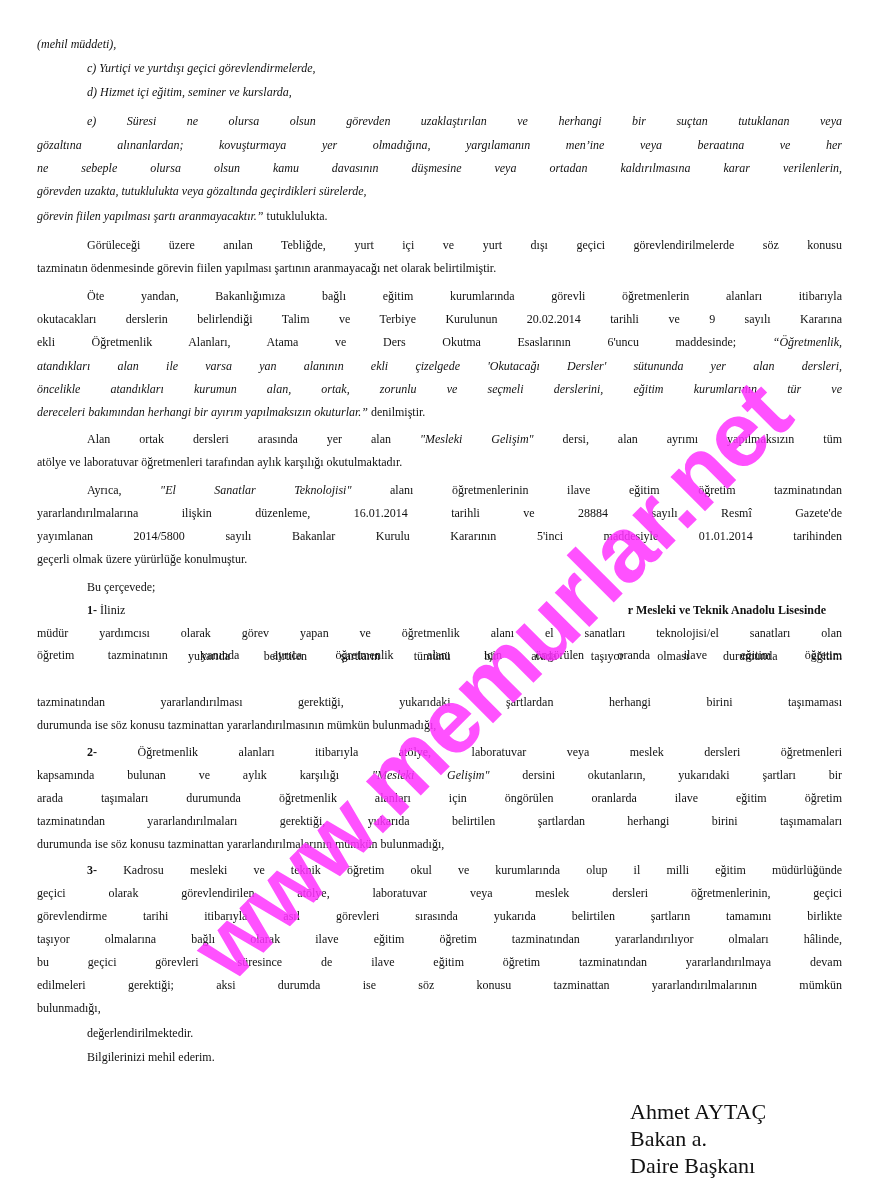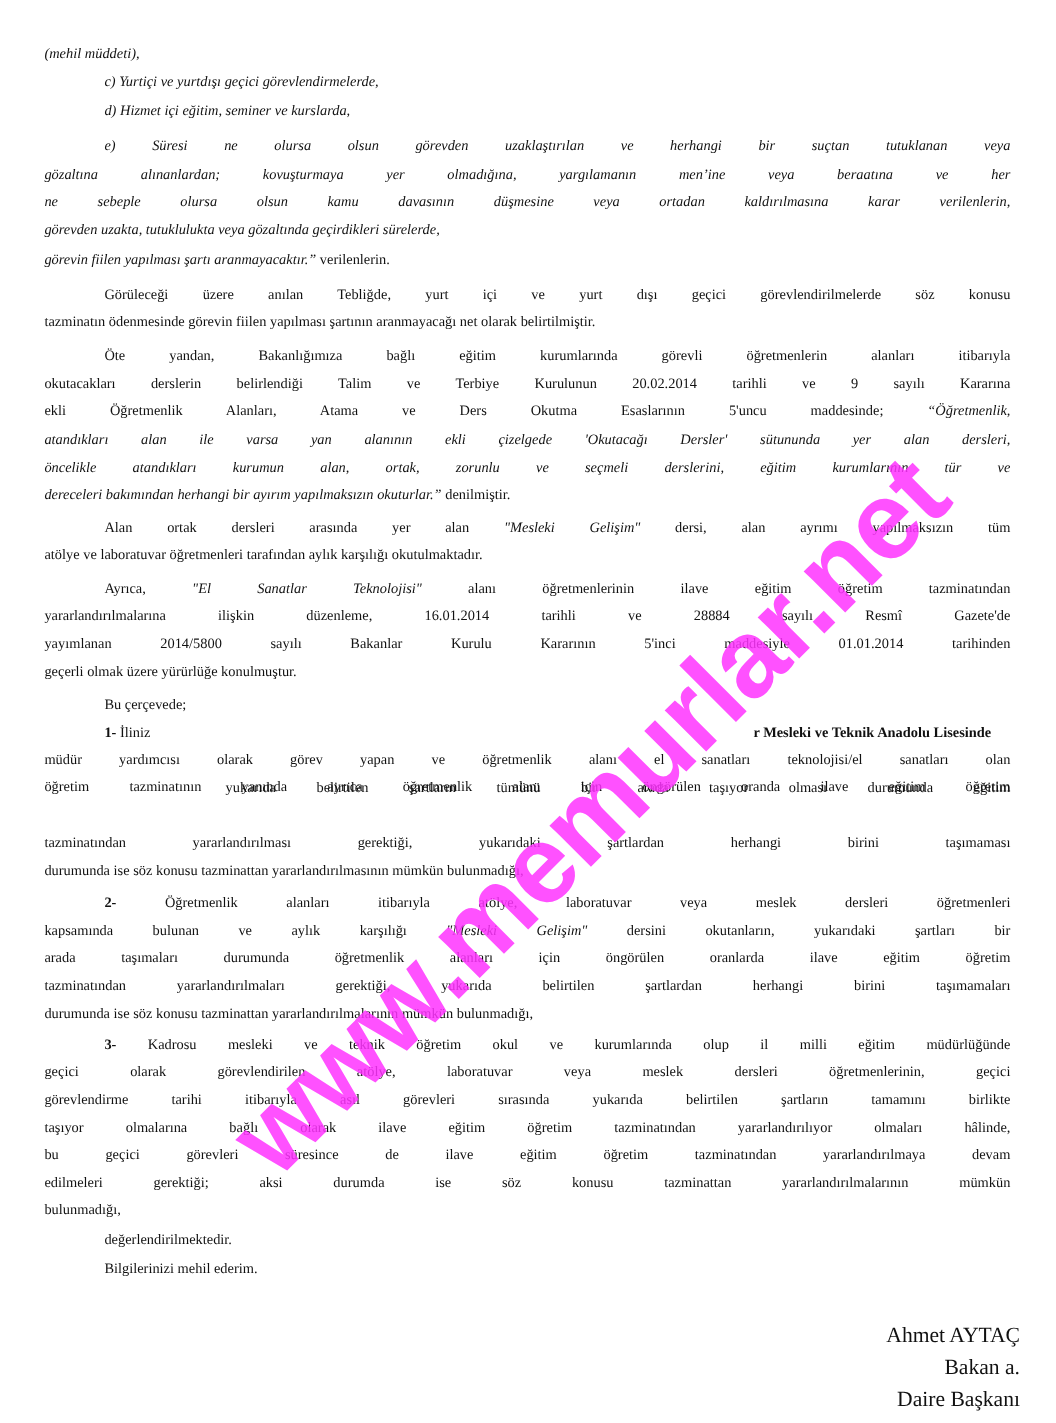--- a/index.html
+++ b/index.html
@@ -11,21 +11,21 @@
     .page { position: absolute; left: 37px; top: 0; width: 805px; }
     .line {
       position: absolute; left: 0; width: 805px; height: 22px;
       font-size: 12px; line-height: 22px; white-space: nowrap;
     }
     .just { text-align: justify; text-align-last: justify; }
     .ind { left: 50px; width: 755px; }
     .it { font-style: italic; }
     .b { font-weight: bold; }
     .redact { display: inline-block; }
-    .sig { position: absolute; font-size: 18px; line-height: 22px; text-align: right; width: 200px; left: 650px; }
+    .sig { position: absolute; font-size: 22px; line-height: 22px; text-align: left; width: 200px; left: 630px; }
     .wm {
       position: absolute; left: 115px; top: 690px; width: 640px;
       font-family: "Liberation Sans", "DejaVu Sans", sans-serif;
       font-size: 92px; font-weight: bold; color: #ff33ff; opacity: 0.85;
       transform: rotate(-45deg); transform-origin: center center;
       white-space: nowrap; letter-spacing: -1px; pointer-events: none;
       text-align: center; line-height: 92px;
     }
   </style>
 </head>
@@ -33,28 +33,28 @@
 
 <div class="page">
 
   <div class="line it" style="top:33px">(mehil müddeti),</div>
   <div class="line ind it" style="top:57px">c) Yurtiçi ve yurtdışı geçici görevlendirmelerde,</div>
   <div class="line ind it" style="top:81px">d) Hizmet içi eğitim, seminer ve kurslarda,</div>
   <div class="line ind it just" style="top:110px">e) Süresi ne olursa olsun görevden uzaklaştırılan ve herhangi bir suçtan tutuklanan veya</div>
   <div class="line it just" style="top:134px">gözaltına alınanlardan; kovuşturmaya yer olmadığına, yargılamanın men’ine veya beraatına ve her</div>
   <div class="line it just" style="top:157px">ne sebeple olursa olsun kamu davasının düşmesine veya ortadan kaldırılmasına karar verilenlerin,</div>
   <div class="line it" style="top:180px">görevden uzakta, tutuklulukta veya gözaltında geçirdikleri sürelerde,</div>
-  <div class="line" style="top:205px"><span class="it">görevin fiilen yapılması şartı aranmayacaktır.”</span><span> verilenlerin.</span></div>
+  <div class="line" style="top:205px"><span class="it">görevin fiilen yapılması şartı aranmayacaktır.”</span><span> tutuklulukta.</span></div>
 
   <div class="line ind just" style="top:234px">Görüleceği üzere anılan Tebliğde, yurt içi ve yurt dışı geçici görevlendirilmelerde söz konusu</div>
   <div class="line" style="top:257px">tazminatın ödenmesinde görevin fiilen yapılması şartının aranmayacağı net olarak belirtilmiştir.</div>
 
   <div class="line ind just" style="top:285px">Öte yandan, Bakanlığımıza bağlı eğitim kurumlarında görevli öğretmenlerin alanları itibarıyla</div>
   <div class="line just" style="top:308px">okutacakları derslerin belirlendiği Talim ve Terbiye Kurulunun 20.02.2014 tarihli ve 9 sayılı Kararına</div>
-  <div class="line just" style="top:331px"><span>ekli Öğretmenlik Alanları, Atama ve Ders Okutma Esaslarının 5'uncu maddesinde; </span><span class="it">“Öğretmenlik,</span></div>
+  <div class="line just" style="top:331px"><span>ekli Öğretmenlik Alanları, Atama ve Ders Okutma Esaslarının 6'uncu maddesinde; </span><span class="it">“Öğretmenlik,</span></div>
   <div class="line it just" style="top:355px">atandıkları alan ile varsa yan alanının ekli çizelgede 'Okutacağı Dersler' sütununda yer alan dersleri,</div>
   <div class="line it just" style="top:378px">öncelikle atandıkları kurumun alan, ortak, zorunlu ve seçmeli derslerini, eğitim kurumlarının tür ve</div>
   <div class="line" style="top:401px"><span class="it">dereceleri bakımından herhangi bir ayırım yapılmaksızın okuturlar.”</span><span> denilmiştir.</span></div>
 
   <div class="line ind just" style="top:428px"><span>Alan ortak dersleri arasında yer alan </span><span class="it">"Mesleki Gelişim"</span><span> dersi, alan ayrımı yapılmaksızın tüm</span></div>
   <div class="line" style="top:451px">atölye ve laboratuvar öğretmenleri tarafından aylık karşılığı okutulmaktadır.</div>
 
   <div class="line ind just" style="top:479px"><span>Ayrıca, </span><span class="it">"El Sanatlar Teknolojisi"</span><span> alanı öğretmenlerinin ilave eğitim öğretim tazminatından</span></div>
   <div class="line just" style="top:502px">yararlandırılmalarına ilişkin düzenleme, 16.01.2014 tarihli ve 28884 sayılı Resmî Gazete'de</div>
   <div class="line just" style="top:525px">yayımlanan 2014/5800 sayılı Bakanlar Kurulu Kararının 5'inci maddesiyle 01.01.2014 tarihinden</div>

